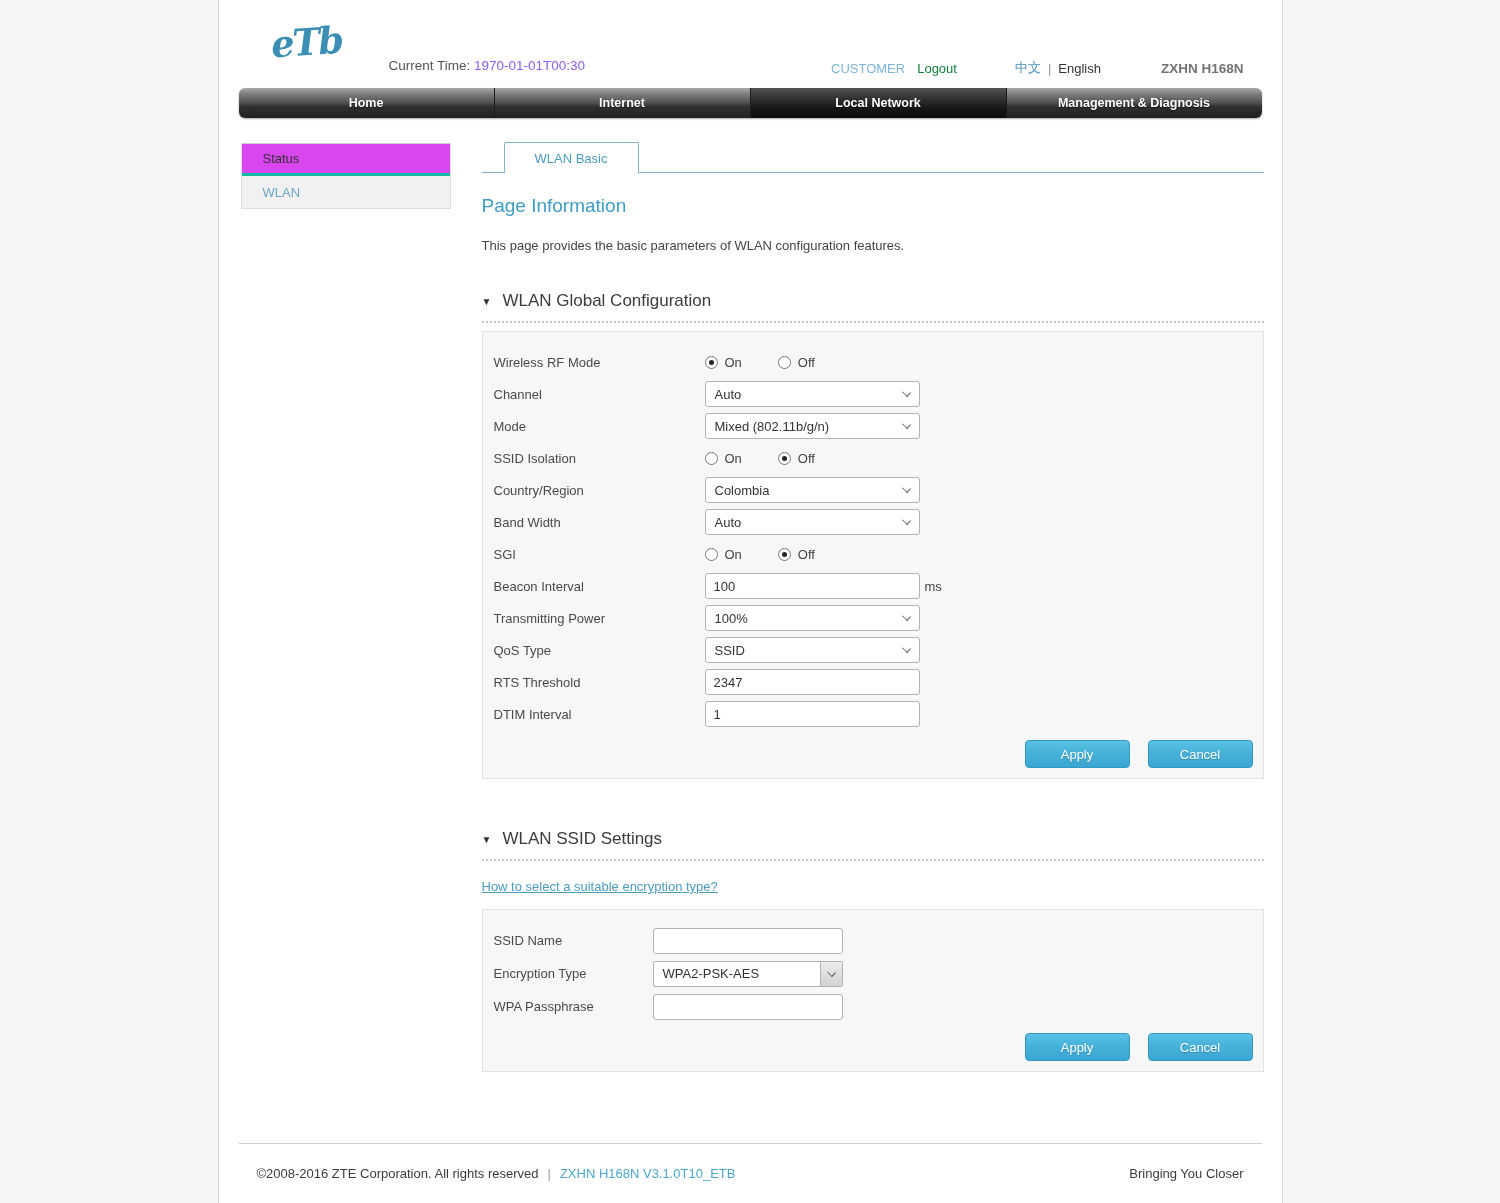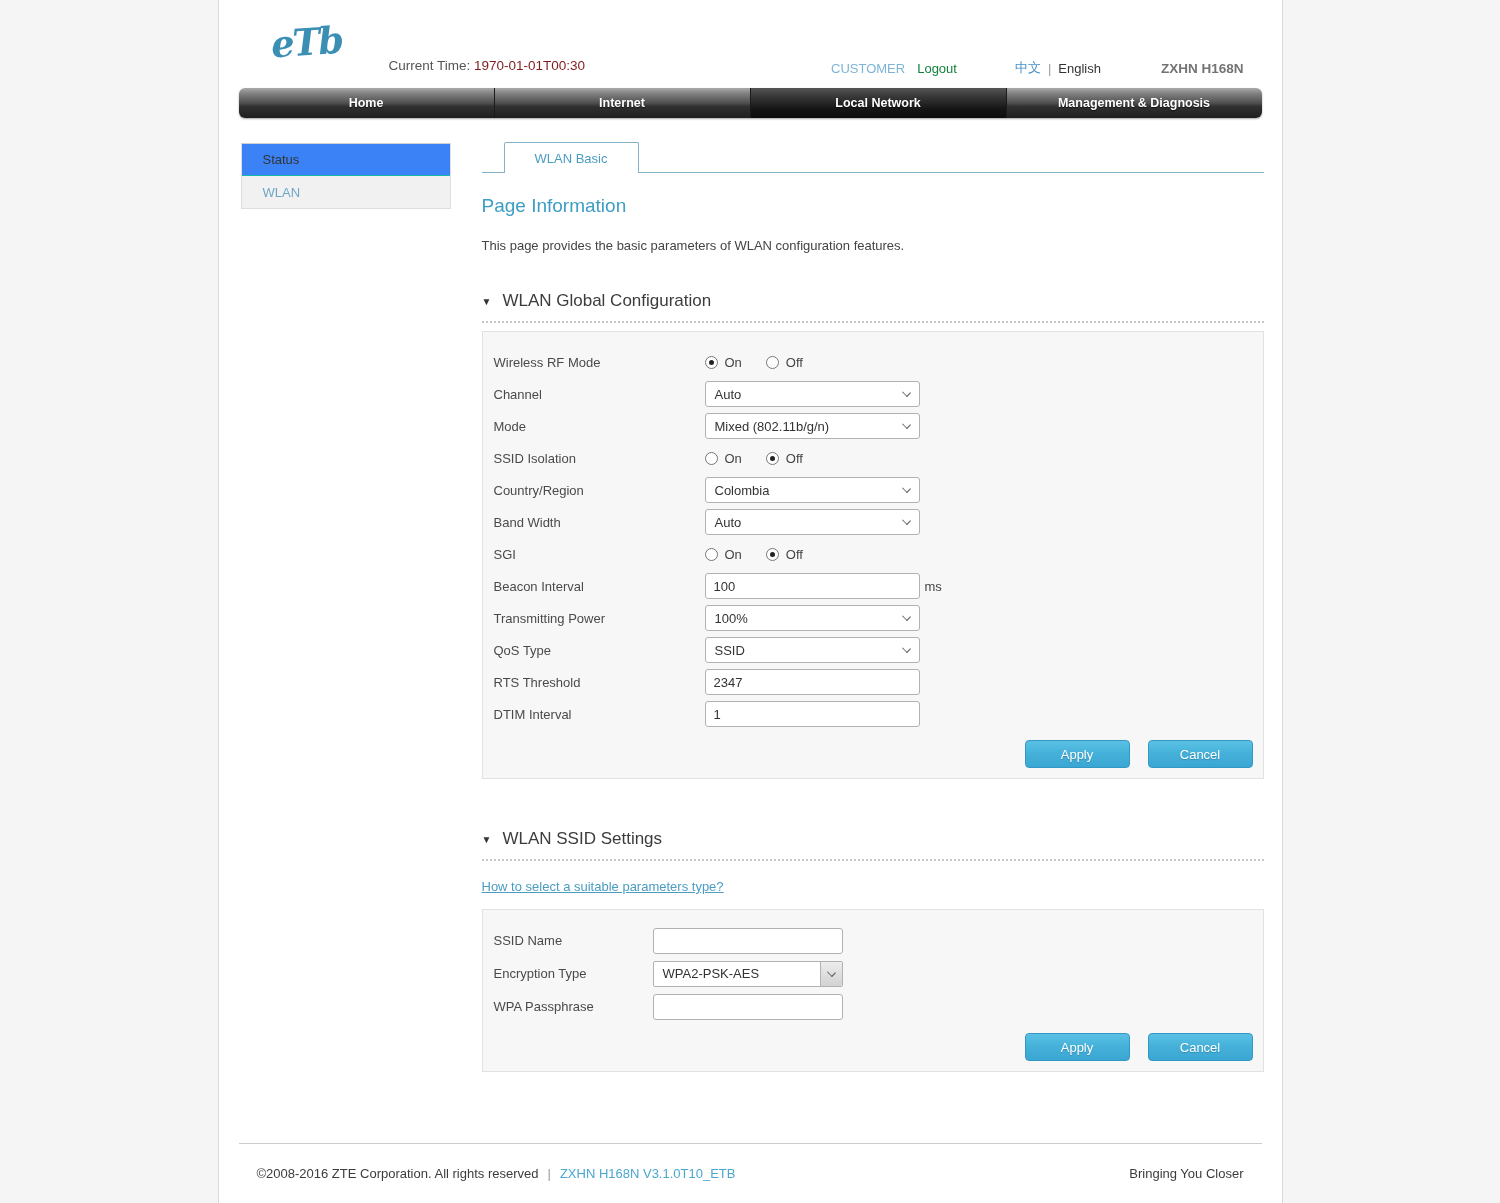--- a/index.html
+++ b/index.html
@@ -22,21 +22,21 @@
   
   .header { position:relative; height:88px; }
   .logo {
     position:absolute; left:52px; top:20px;
     font-family:"DejaVu Serif", serif;
     font-style:italic; font-weight:bold;
     font-size:37px; color:#3c8fb4; letter-spacing:-2px;
     transform:rotate(-4deg);
   }
   .current-time { position:absolute; left:170px; top:58px; font-size:13.5px; color:#555; }
-  .current-time .time-value { color:#7f1d1d; }
+  .current-time .time-value { color:#8b5cf6; }
   .hdr-right { position:absolute; top:59px; right:38px; display:flex; align-items:center; font-size:13px; }
   .customer { color:#7db4d8; margin-right:12px; cursor:pointer; }
   .logout { color:#15803d; margin-right:58px; cursor:pointer; }
   .lang-zh { color:#4a90c4; cursor:pointer; }
   .lang-sep { color:#999; margin:0 7px; }
   .lang-en { color:#333; cursor:pointer; margin-right:60px; }
   .model { font-weight:bold; color:#737373; font-size:13.5px; }
 
   
   .nav-bar {
@@ -60,21 +60,21 @@
   
   .sidebar {
     position:absolute; left:22px; top:143px; width:210px;
     border:1px solid #dedede; border-top:1px solid #cfcfcf;
     background:#fff;
   }
   .side-item {
     height:32px; display:flex; align-items:center;
     padding-left:21px; font-size:13px; cursor:pointer;
   }
-  .side-item.status { background:#3b82f6; color:#333; border-bottom:1px solid #14b8a6; }
+  .side-item.status { background:#d946ef; color:#333; border-bottom:3px solid #14b8a6; }
   .side-item.wlan { background:#f1f1f1; color:#6fa7c7; }
 
   
   .main-col { position:absolute; left:263px; top:142px; width:782px; }
 
   .tab-row { position:relative; height:31px; }
   .tab-line { position:absolute; left:0; right:0; bottom:0; border-bottom:1px solid #85b2c9; }
   .tab {
     position:absolute; left:22px; top:0; width:135px; height:31px;
     background:#fff; border:1px solid #85b2c9; border-bottom:none;
@@ -111,21 +111,21 @@
     transform:rotate(45deg) scale(1,.8); margin-top:-1px;
   }
   .ctl-input {
     width:215px; height:26px; background:#fff;
     border:1px solid #b2b2b2; border-radius:3px;
     font-size:13px; color:#333; padding:0 8px;
     font-family:"Liberation Sans", sans-serif;
   }
   .suffix { margin-left:5px; font-size:13px; color:#444; }
 
-  .radio-group { display:flex; align-items:center; }
+  .radio-group { display:flex; align-items:center;gap:12px; }
   .radio-opt { display:flex; align-items:center; margin-right:24px; cursor:pointer; }
   .radio {
     width:13px; height:13px; border:1px solid #777; border-radius:50%;
     background:#fff; position:relative; flex:none;
   }
   .radio.checked::after {
     content:""; position:absolute; left:3px; top:3px; width:5px; height:5px;
     border-radius:50%; background:#222;
   }
   .radio-label { margin-left:7px; font-size:13px; color:#444; }
@@ -332,21 +332,21 @@
       </div>
     </div>
 
     
     <div class="section-head" style="margin-top:50px;">
       <span class="tri">▼</span>
       <span class="section-title">WLAN SSID Settings</span>
     </div>
     <div class="dotted"></div>
 
-    <a class="enc-link">How to select a suitable parameters type?</a>
+    <a class="enc-link">How to select a suitable encryption type?</a>
 
     <div class="panel ssid">
 
       <div class="form-row">
         <div class="f-label">SSID Name</div>
         <input class="ctl-input" type="text" value="" style="">
       </div>
 
       <div class="form-row">
         <div class="f-label">Encryption Type</div>

